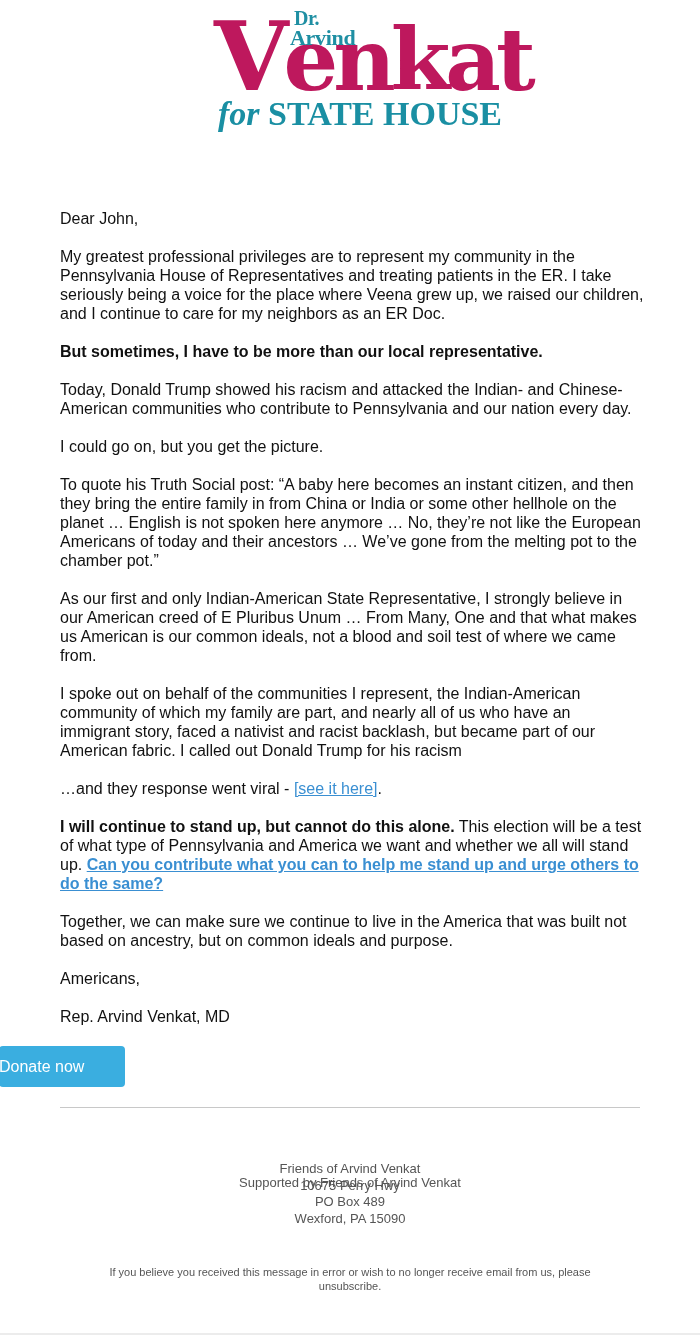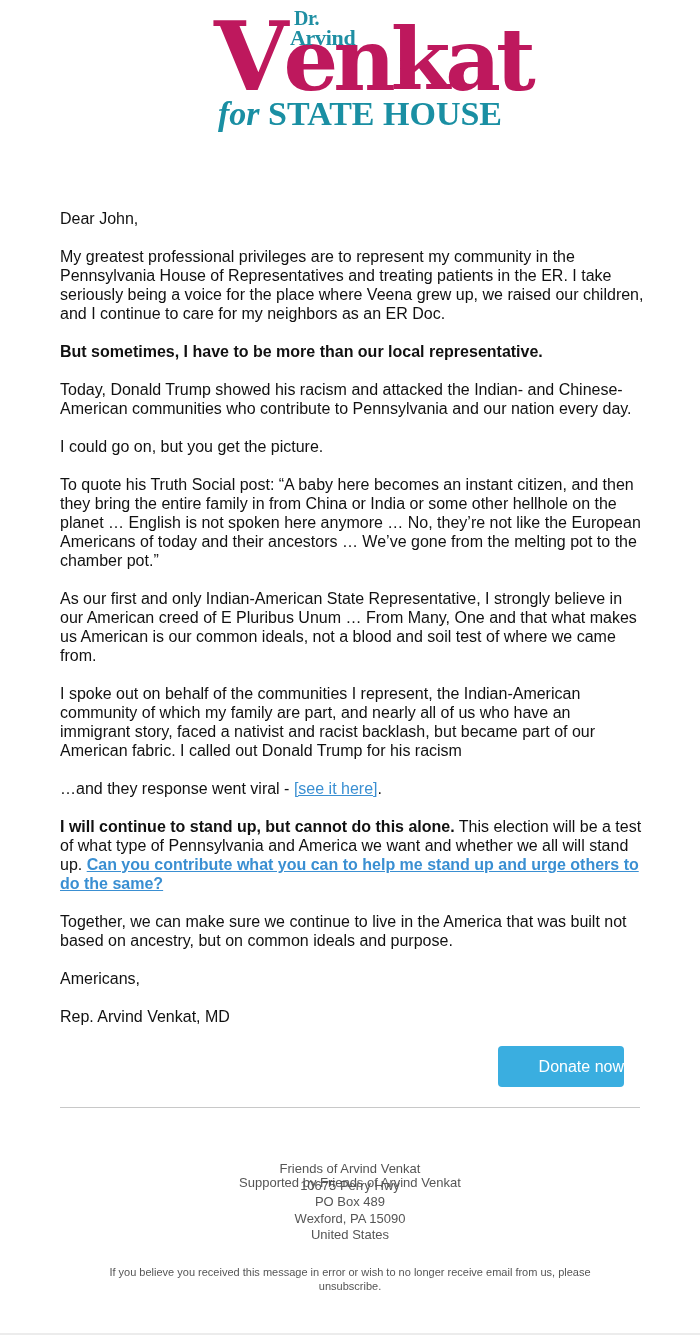--- a/index.html
+++ b/index.html
@@ -93,22 +93,21 @@
   a.link-bold {
     color: #3a8fd2;
     font-weight: bold;
     text-decoration: underline;
   }
   .donate-wrap {
     position: absolute;
     left: 0;
     top: 1046px;
     width: 608px;
-    text-align: right;
-    margin-left: 16px;
+    text-align: left;
   }
   .donate {
     display: inline-block;
     width: 126px;
     height: 41px;
     line-height: 41px;
     background: #3aaee0;
     color: #ffffff;
     font-size: 16px;
     border-radius: 4px;
@@ -192,18 +191,17 @@
 
 <div class="divider"></div>
 
 <div class="footer supported">Supported by Friends of Arvind Venkat</div>
 
 <div class="footer address">
   <div>Friends of Arvind Venkat</div>
   <div>10675 Perry Hwy</div>
   <div>PO Box 489</div>
   <div>Wexford, PA 15090</div>
-  <div>United States</div>
 </div>
 
 <div class="footer unsub">If you believe you received this message in error or wish to no longer receive email from us, please unsubscribe.</div>
 
 <div class="bottom-bar"></div>
 
 </body></html>

